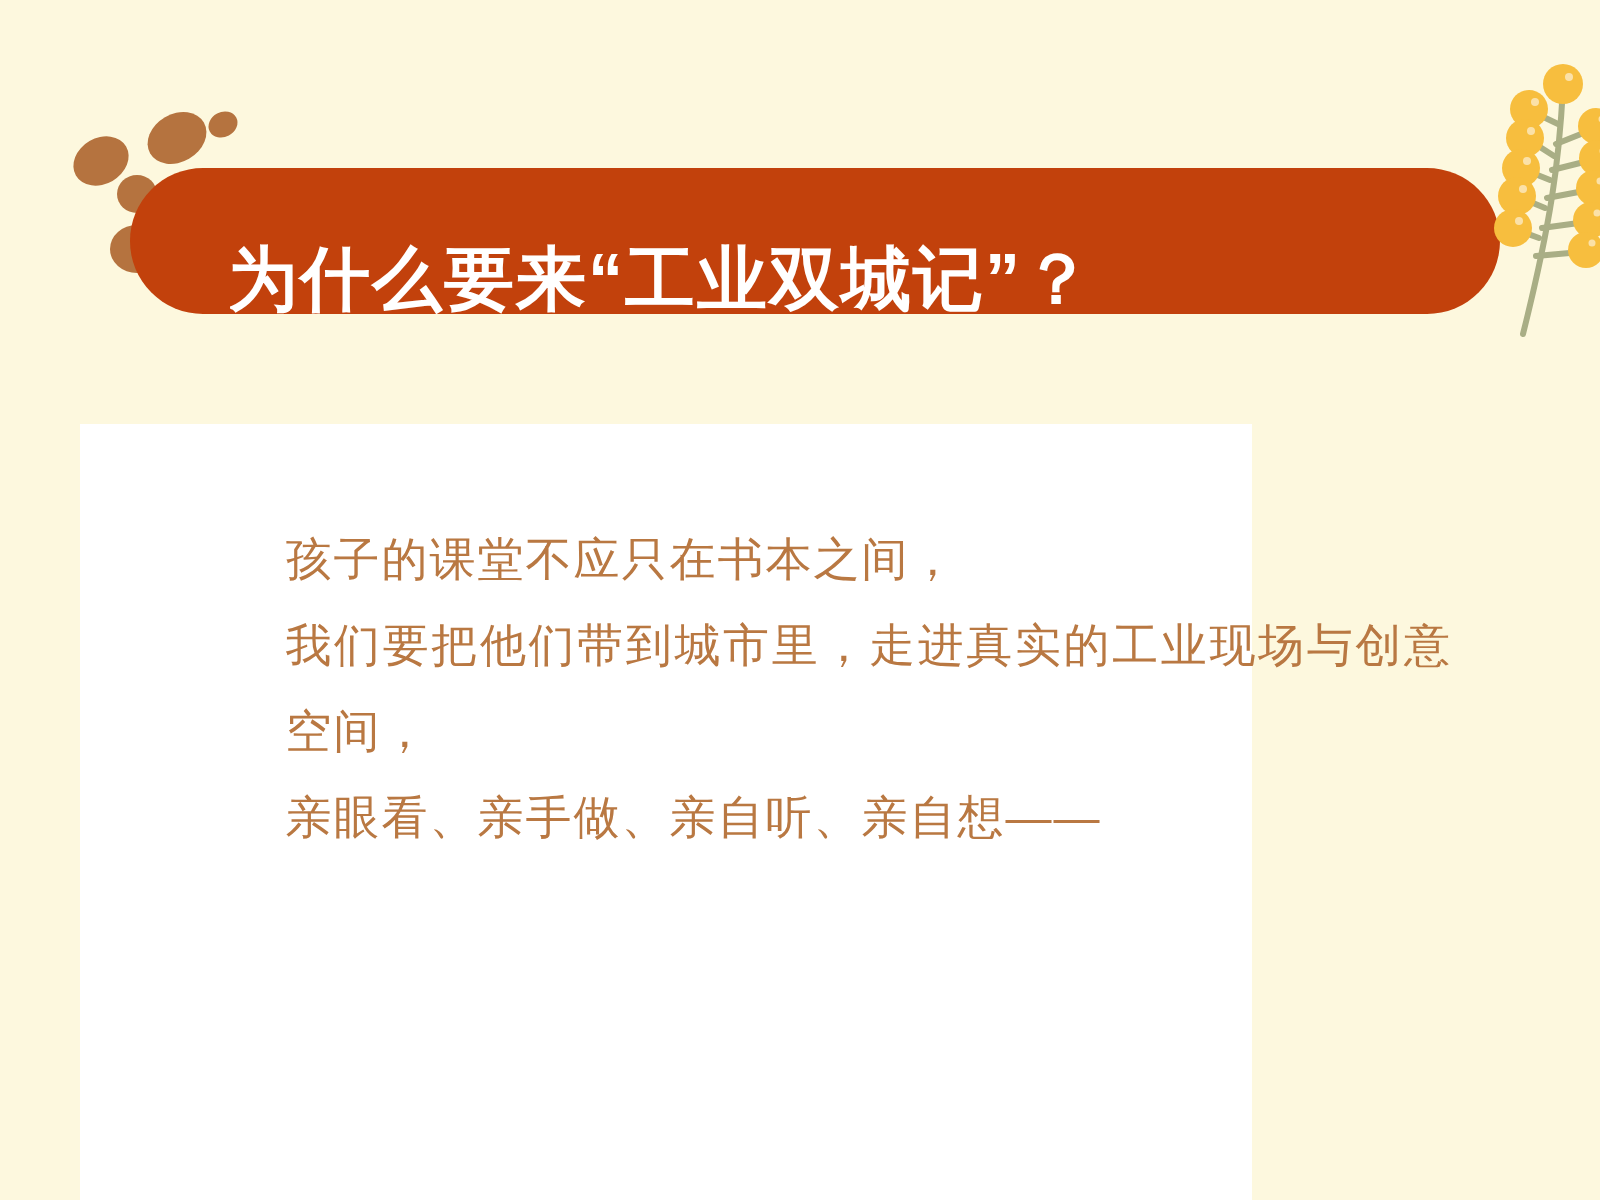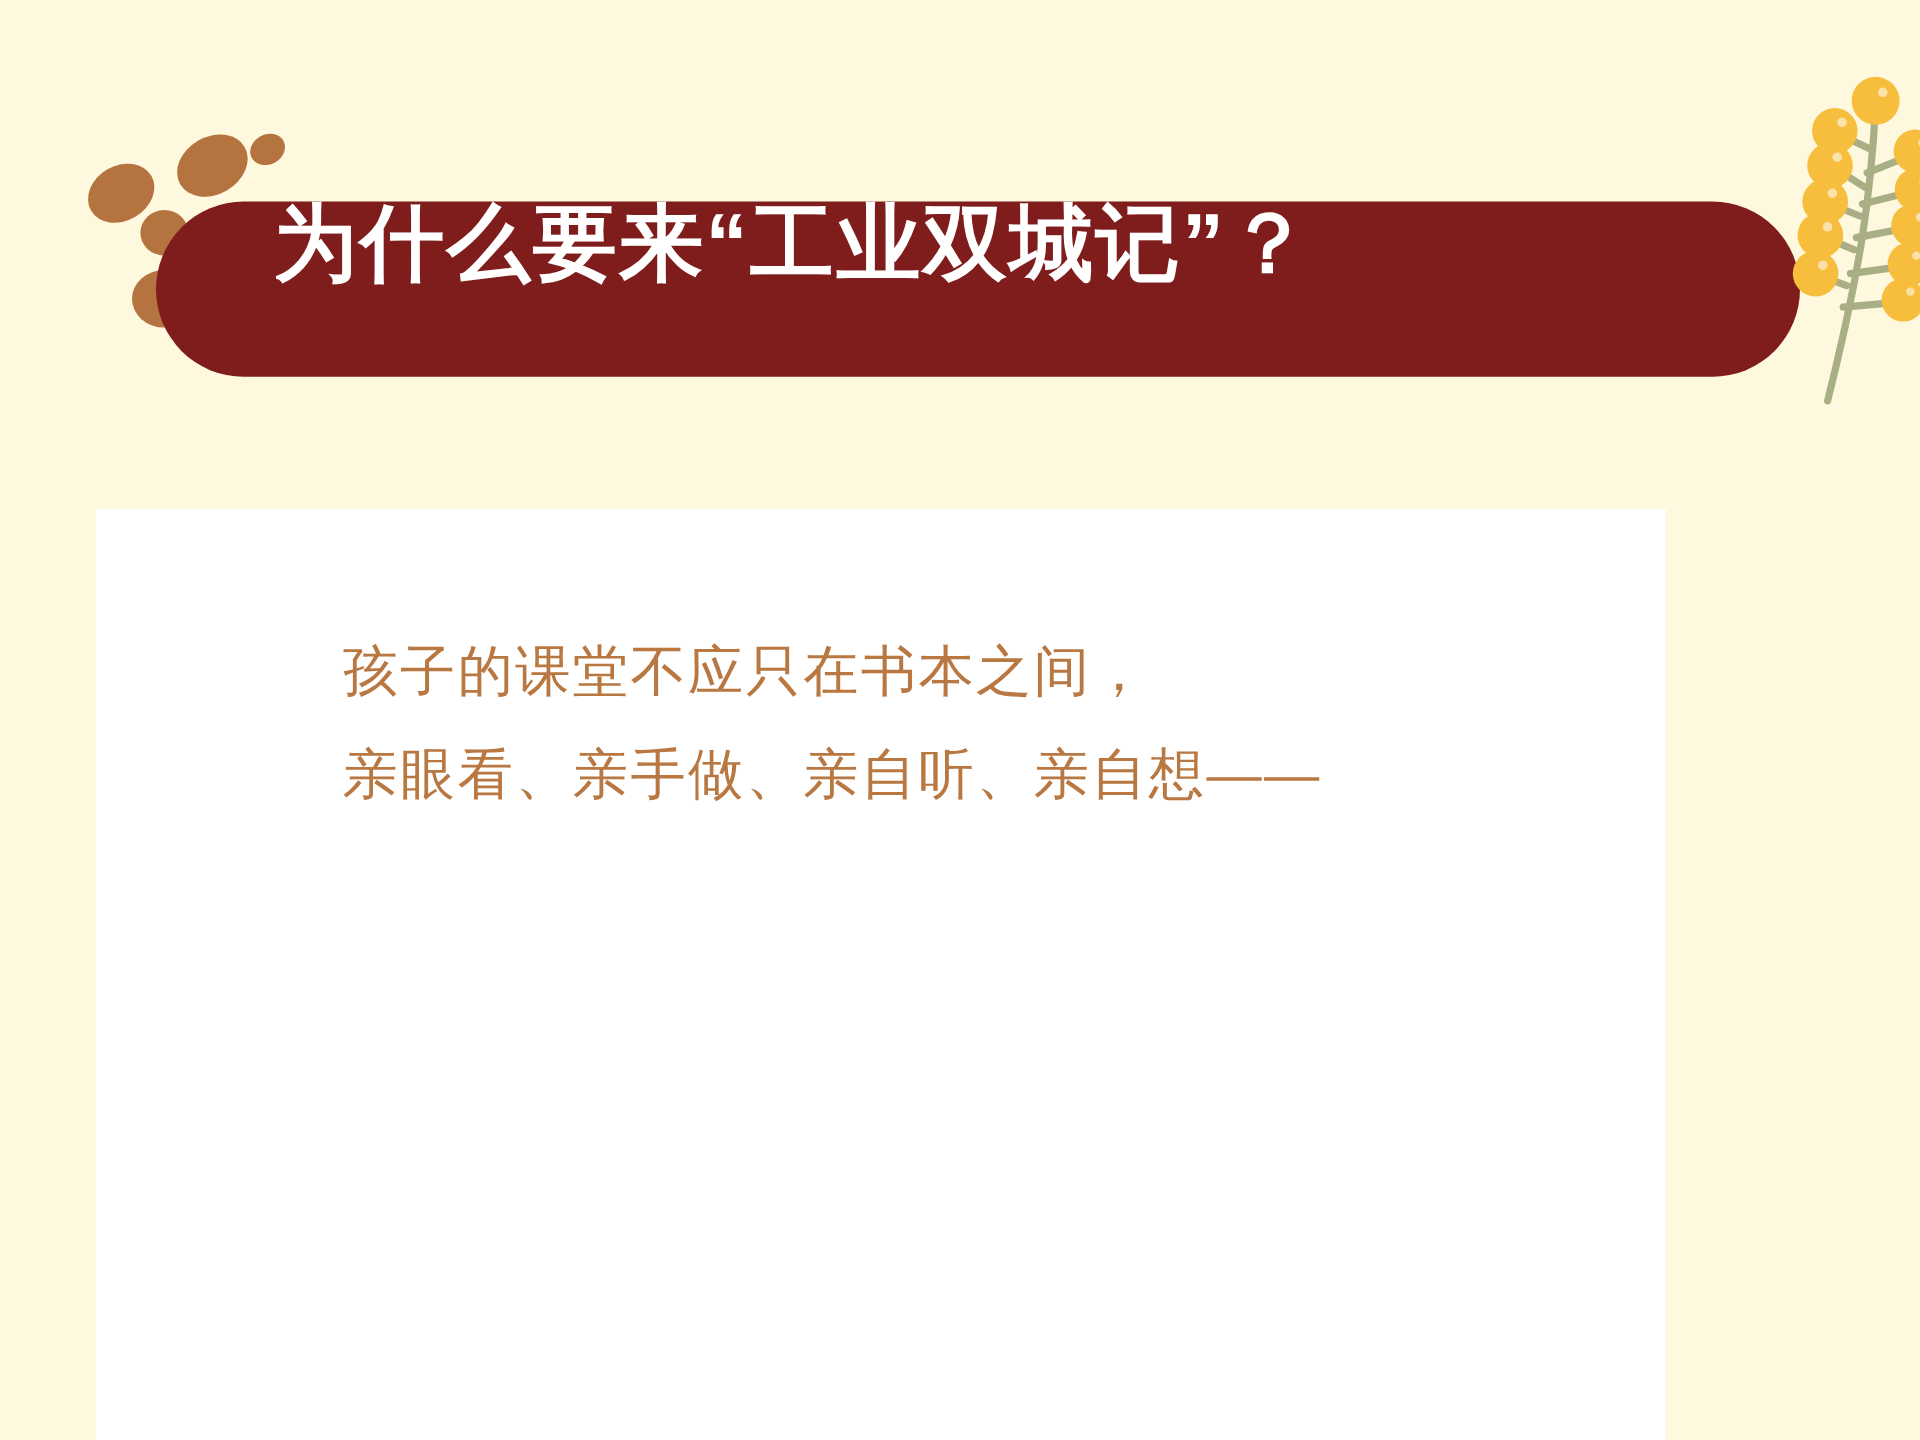--- a/index.html
+++ b/index.html
@@ -33,24 +33,24 @@
   .blob-d { left: 117px; top: 175px; width: 40px;  height: 38px; }
   .blob-e { left: 110px; top: 225px; width: 54px;  height: 48px; }
 
   
   #title-banner {
     position: absolute;
     left: 130px;
     top: 168px;
     width: 1370px;
     height: 146px;
-    background: #7f1d1d;
+    background: #c2410c;
     border-radius: 73px;
     display: flex;
-    align-items: flex-start;
+    align-items: flex-end;
   }
   #title-text {
     color: #FFFFFF;
     font-size: 70px;
     font-weight: bold;
     letter-spacing: 2px;
     padding-left: 98px;
     line-height: 1;
     white-space: nowrap;
   }
@@ -63,21 +63,21 @@
     width: 150px;
     height: 290px;
     pointer-events: none;
   }
 
   
   #content-card {
     position: absolute;
     left: 80px;
     top: 424px;
-    width: 1308px;
+    width: 1172px;
     height: 776px;
     background: #FFFFFF;
   }
 
   #body-paragraph {
     position: absolute;
     left: 72px;
     top: 92px;
     width: 1300px;
     color: #B97842;
@@ -144,17 +144,18 @@
       <circle cx="68" cy="137" r="4"></circle>
       <circle cx="142" cy="161" r="3.5"></circle>
       <circle cx="64" cy="169" r="4"></circle>
       <circle cx="137" cy="191" r="3.5"></circle>
     </g>
   </svg>
 
   <div id="content-card">
     <div id="body-paragraph">
       <span class="para-line indent">孩子的课堂不应只在书本之间，</span>
+      <span class="para-line indent">我们要把他们带到城市里，走进真实的工业现场与创意空间，</span>
       <span class="para-line indent">亲眼看、亲手做、亲自听、亲自想——</span>
     </div>
   </div>
 
 </div>
 
 </body></html>

